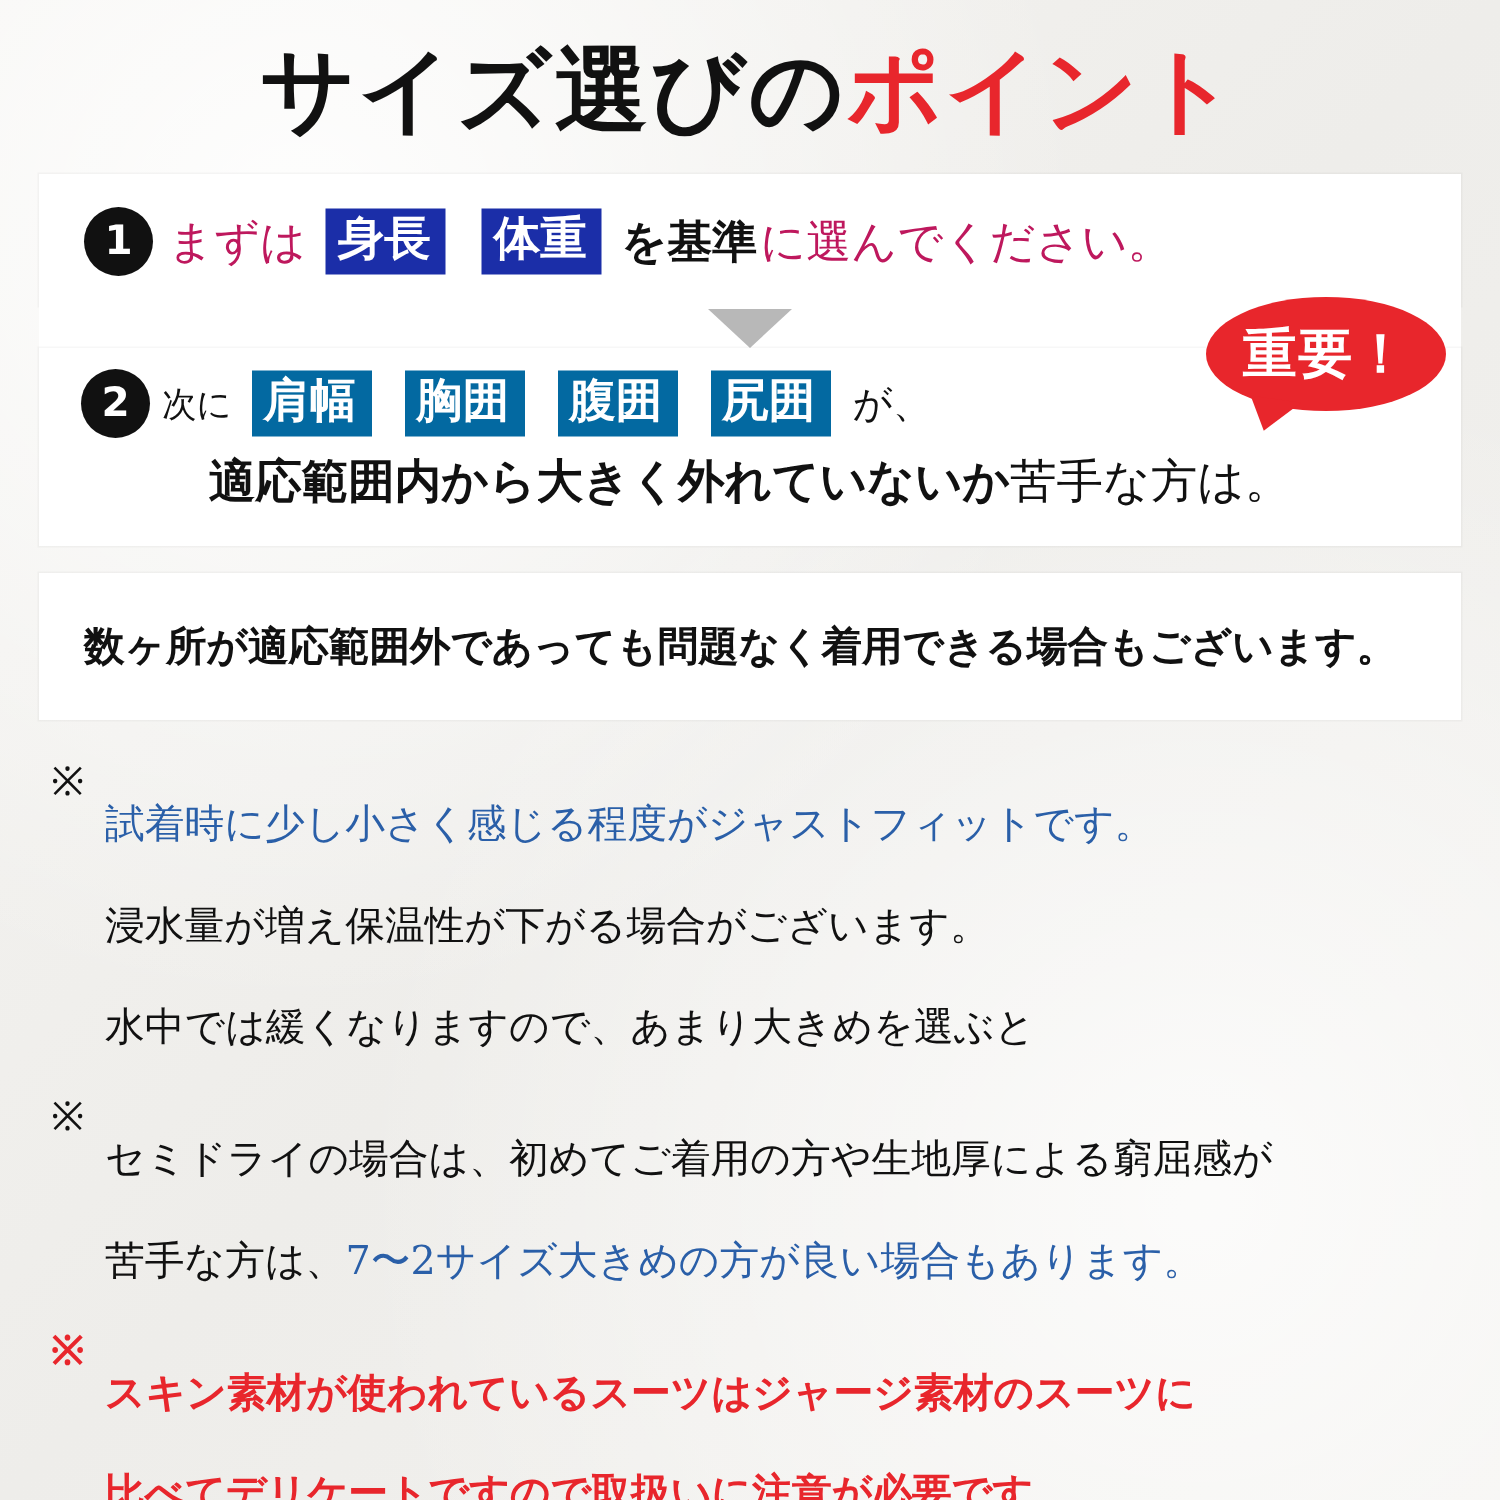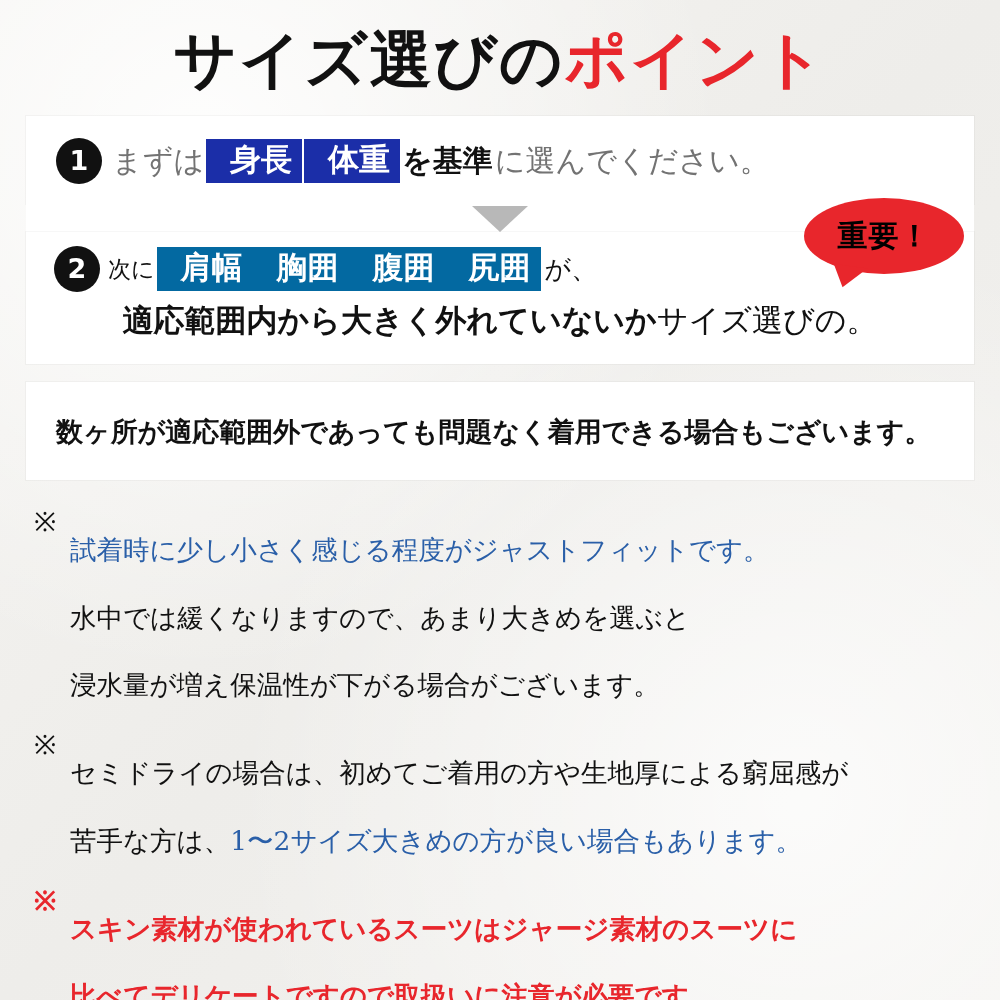--- a/index.html
+++ b/index.html
@@ -84,30 +84,30 @@
   }
   .rowtext {
     font-family: "DejaVu Serif", "Liberation Serif", serif;
     font-size: 30px;
     display: flex;
     align-items: center;
     flex-wrap: wrap;
     gap: 2px;
     margin-left: 6px;
   }
-  .plain { color: #737373; }
+  .plain { color: #be185d; }
   .bold { font-weight: bold; color: #111111; }
 
   .tag {
     display: inline-block;
     color: #ffffff;
     font-weight: bold;
     font-family: "DejaVu Serif", "Liberation Serif", serif;
-    padding: 3px 10px 5px 24px;
-    margin: 0 0;
+    padding: 3px 10px 5px 8px;
+    margin: 0 11px;
     line-height: 1.15;
     font-size: 31px;
   }
   .tag-blue { background: #1b2ea8; }
   .tag-green { background: #0369a1; }
 
   
   .arrow-wrap {
     display: flex;
     justify-content: center;
@@ -130,24 +130,24 @@
     top: -34px;
     width: 160px;
     height: 76px;
     background: #e8262c;
     border-radius: 50%;
     display: flex;
     align-items: center;
     justify-content: center;
   }
   .balloon span {
-    color: #000000;
-    font-family: "DejaVu Serif", "Liberation Serif", serif;
-    font-weight: bold;
-    font-size: 30px;
+    color: #ffffff;
+    font-family: "DejaVu Serif", "Liberation Serif", serif;
+    font-weight: bold;
+    font-size: 36px;
     letter-spacing: 1px;
   }
   .balloon:after {
     content: "";
     position: absolute;
     left: 28px;
     bottom: -14px;
     width: 0;
     height: 0;
     border-left: 12px solid transparent;
@@ -258,44 +258,44 @@
       </div>
       <span class="small-lead">次に</span>
       <span class="tag tag-green">肩幅</span>
       <span class="tag tag-green">胸囲</span>
       <span class="tag tag-green">腹囲</span>
       <span class="tag tag-green">尻囲</span>
       <span class="suffix">が、</span>
     </div>
 
     <div class="row2-second">
-      <span>適応範囲内から大きく外れていないか</span><span class="thin">サイズ選びの。</span>
+      <span>適応範囲内から大きく外れていないか</span><span class="thin">苦手な方は。</span>
     </div>
   </div>
 
   <div class="card card-3">
     <div class="p3 b">数ヶ所が適応範囲外であっても問題なく着用できる場合もございます。</div>
   </div>
 
   <div class="notes">
 
     <div class="note">
       <div class="mark">※</div>
       <div class="body">
         <div class="blue">試着時に少し小さく感じる程度がジャストフィットです。</div>
+        <div class="dark">浸水量が増え保温性が下がる場合がございます。</div>
         <div class="dark">水中では緩くなりますので、あまり大きめを選ぶと</div>
-        <div class="dark">浸水量が増え保温性が下がる場合がございます。</div>
       </div>
     </div>
 
     <div class="note">
       <div class="mark">※</div>
       <div class="body">
         <div class="dark">セミドライの場合は、初めてご着用の方や生地厚による窮屈感が</div>
-        <div><span class="dark">苦手な方は、</span><span class="blue">1〜2サイズ大きめの方が良い場合もあります。</span></div>
+        <div><span class="dark">苦手な方は、</span><span class="blue">7〜2サイズ大きめの方が良い場合もあります。</span></div>
       </div>
     </div>
 
     <div class="note note-red">
       <div class="mark">※</div>
       <div class="body">
         <div>スキン素材が使われているスーツはジャージ素材のスーツに</div>
         <div>比べてデリケートですので取扱いに注意が必要です。</div>
       </div>
     </div>

